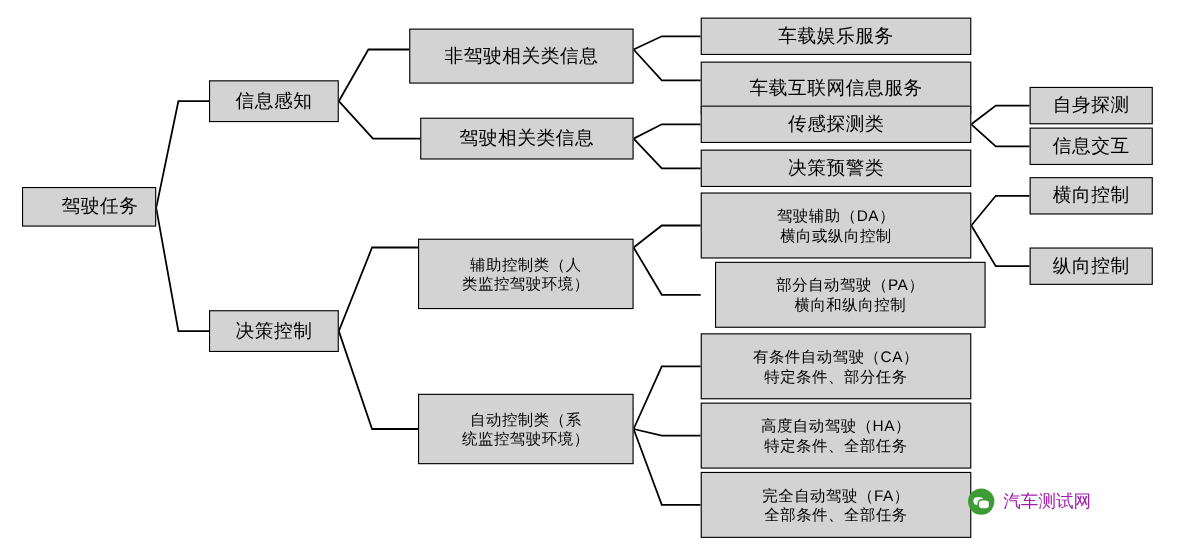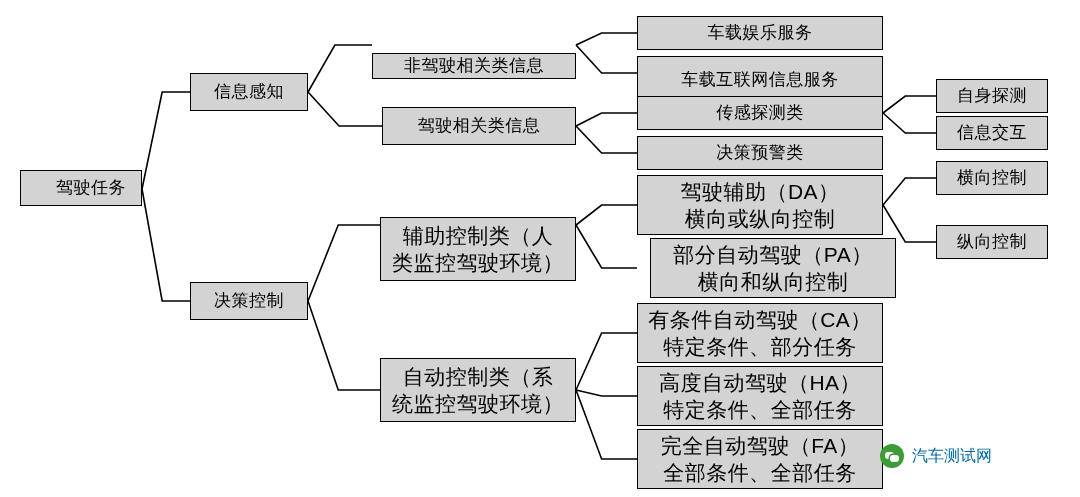--- a/index.html
+++ b/index.html
@@ -35,29 +35,29 @@
     align-items: center;
     justify-content: center;
     text-align: center;
     line-height: 1.25;
     font-size: 17px;
     letter-spacing: 0.5px;
     white-space: pre-line;
     padding: 2px 4px;
   }
   .node.two-line {
-    font-size: 21px;
+    font-size: 14px;
     line-height: 1.3;
   }
   .watermark {
     position: absolute;
     display: flex;
     align-items: center;
     gap: 8px;
-    color: #0369a1;
+    color: #a21caf;
     font-size: 16px;
   }
   .wm-logo {
     width: 24px;
     height: 24px;
     border-radius: 50%;
     background: #3e9c35;
     position: relative;
     flex: none;
   }
@@ -105,21 +105,21 @@
       <path d="M 576 390 L 601.62 459 L 637 459" fill="none" stroke="#000000" stroke-width="1.6"></path>
       <path d="M 883 113 L 905.26 96 L 936 96" fill="none" stroke="#000000" stroke-width="1.6"></path>
       <path d="M 883 113 L 905.26 133 L 936 133" fill="none" stroke="#000000" stroke-width="1.6"></path>
       <path d="M 883 205 L 905.26 178 L 936 178" fill="none" stroke="#000000" stroke-width="1.6"></path>
       <path d="M 883 205 L 905.26 242 L 936 242" fill="none" stroke="#000000" stroke-width="1.6"></path>
     </svg>
   <div id="nodes-layer">
       <div class="node" style="left: 20px; top: 170px; width: 122px; height: 36px; padding-left: 24px;">驾驶任务</div>
       <div class="node" style="left: 190px; top: 73px; width: 118px; height: 38px;">信息感知</div>
       <div class="node" style="left: 190px; top: 282px; width: 118px; height: 38px;">决策控制</div>
-      <div class="node" style="left: 372px; top: 26px; width: 204px; height: 26px; margin-top: 27px;">非驾驶相关类信息</div>
+      <div class="node" style="left: 372px; top: 26px; width: 204px; height: 50px;">非驾驶相关类信息</div>
       <div class="node" style="left: 382px; top: 107px; width: 194px; height: 38px;">驾驶相关类信息</div>
       <div class="node two-line" style="left: 380px; top: 193px; width: 196px; height: 64px; margin-top: 24px;">辅助控制类（人
 类监控驾驶环境）</div>
       <div class="node two-line" style="left: 380px; top: 358px; width: 196px; height: 64px;">自动控制类（系
 统监控驾驶环境）</div>
       <div class="node" style="left: 637px; top: 16px; width: 246px; height: 34px; font-family: Liberation Serif, serif;">车载娱乐服务</div>
       <div class="node" style="left: 637px; top: 56px; width: 246px; height: 48px;">车载互联网信息服务</div>
       <div class="node" style="left: 637px; top: 96px; width: 246px; height: 34px;">传感探测类</div>
       <div class="node" style="left: 637px; top: 136px; width: 246px; height: 34px;">决策预警类</div>
       <div class="node two-line" style="left: 637px; top: 175px; width: 246px; height: 60px;">驾驶辅助（DA）

